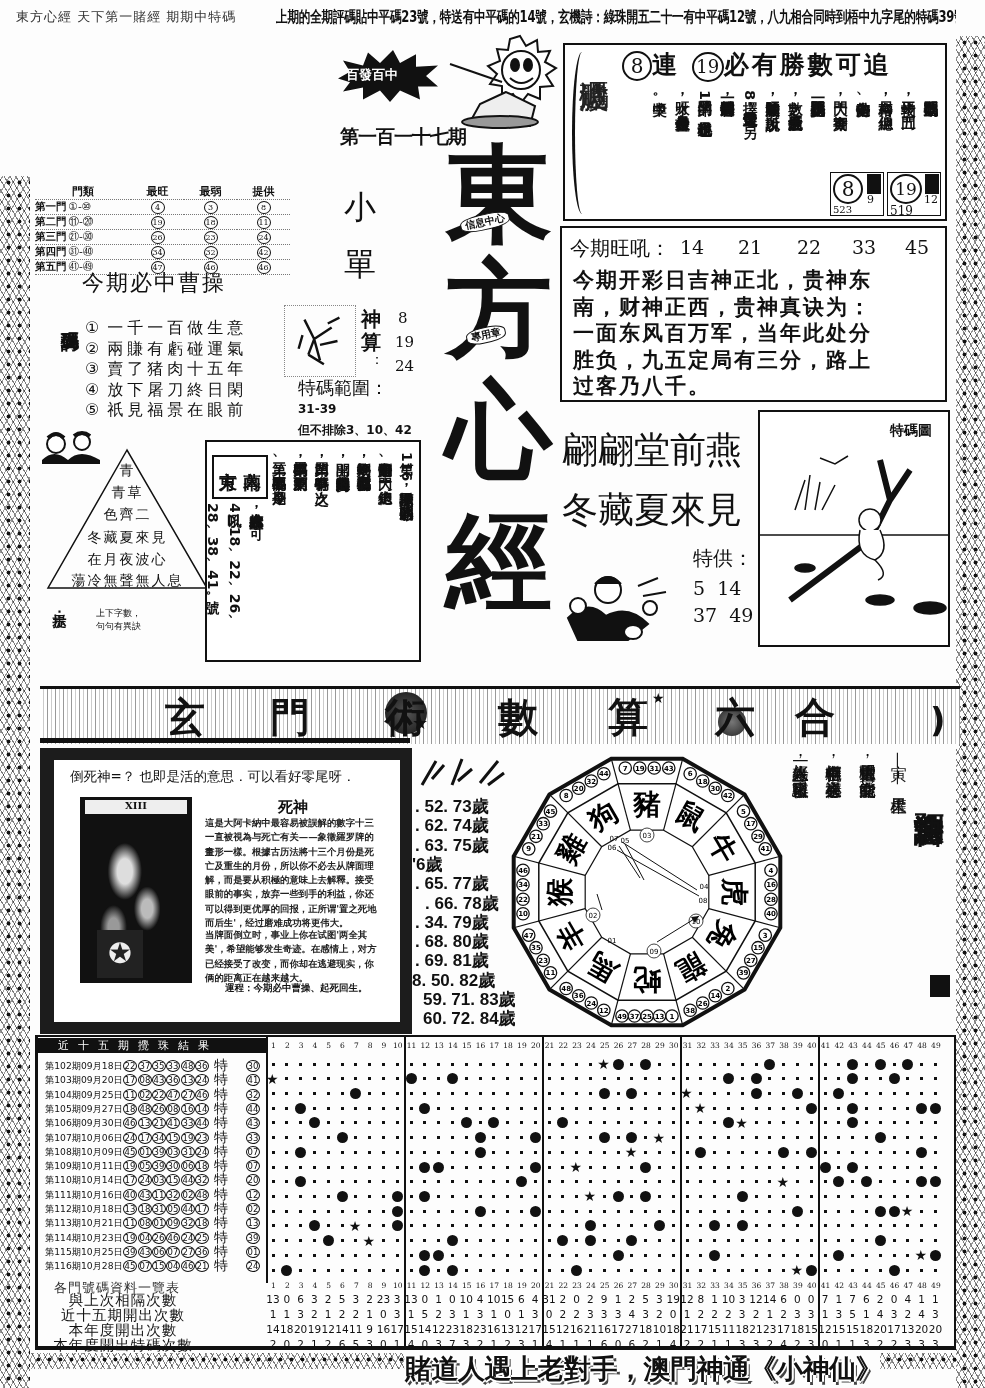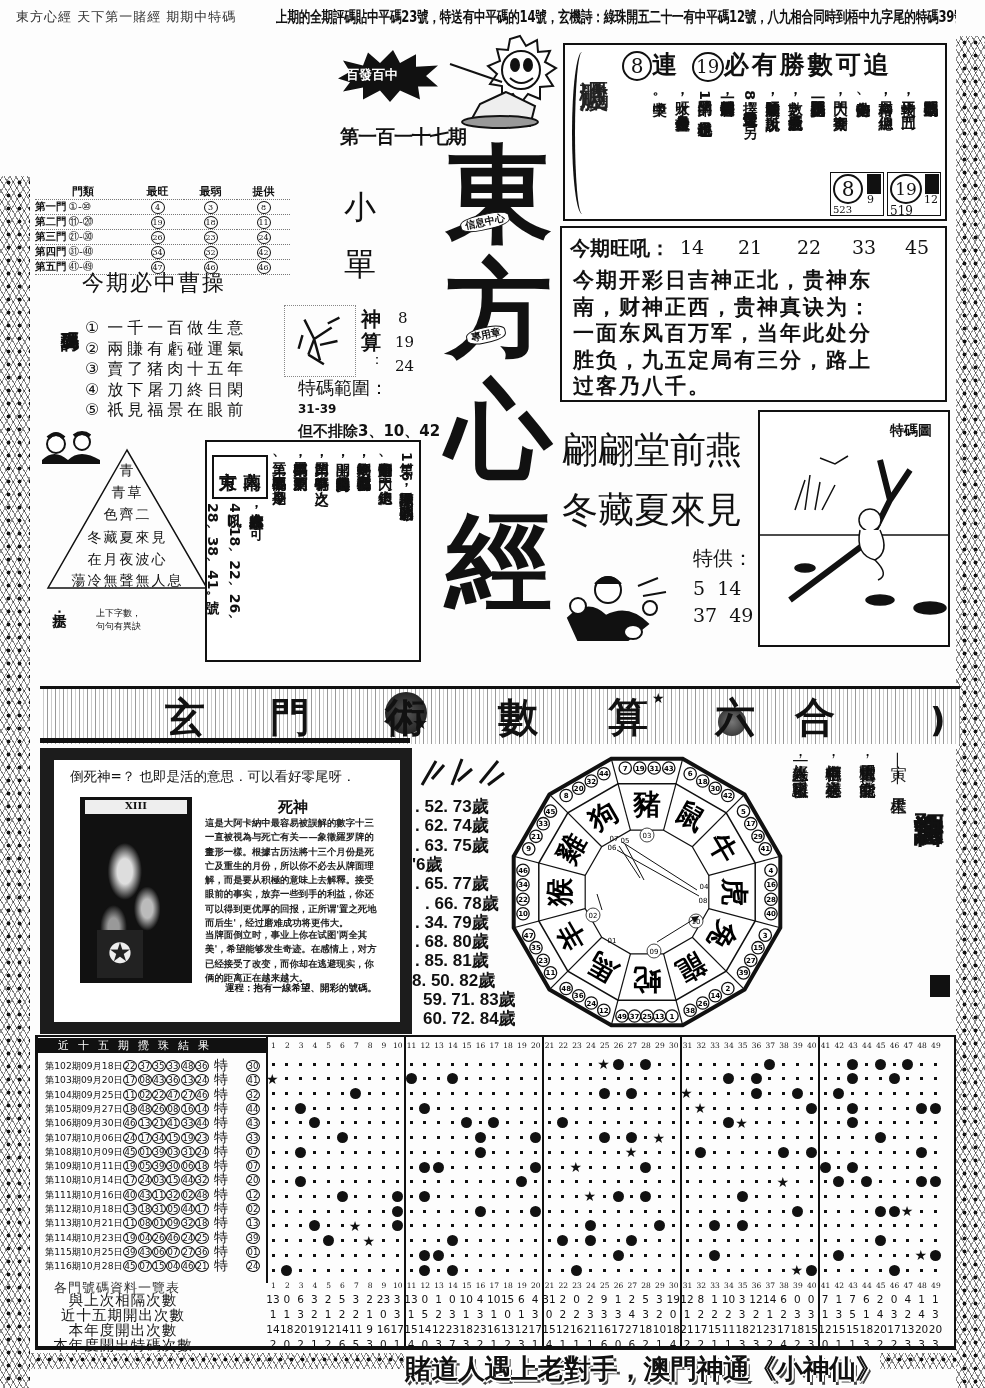--- a/index.html
+++ b/index.html
@@ -182,21 +182,21 @@
   </g>
 </svg>
 <div class="a" style="left:361px;top:306px;font-size:20px;font-weight:bold">神</div>
 <div class="a" style="left:361px;top:329px;font-size:20px;font-weight:bold">算</div>
 <div class="a" style="left:370px;top:351px;font-size:14px">：</div>
 <div class="a serif" style="left:398px;top:309px;font-size:15px">8</div>
 <div class="a serif" style="left:395px;top:333px;font-size:15px">19</div>
 <div class="a serif" style="left:395px;top:357px;font-size:15px">24</div>
 <div class="a" style="left:298px;top:376px;font-size:18px;white-space:nowrap">特碼範圍：</div>
 <div class="a" style="left:298px;top:402px;font-size:12px;font-weight:bold">31-39</div>
-<div class="a" style="left:298px;top:422px;font-size:15px;font-weight:bold;white-space:nowrap">但不排除3、10、42</div>
+<div class="a" style="left:298px;top:422px;font-size:12px;font-weight:bold;white-space:nowrap">但不排除3、10、42</div>
 
 <svg class="a" style="left:40px;top:430px;width:64px;height:34px" viewBox="0 0 64 34">
   <circle cx="16" cy="14" r="9" fill="#fff" stroke="#111" stroke-width="2"></circle>
   <circle cx="42" cy="12" r="8" fill="#fff" stroke="#111" stroke-width="2"></circle>
   <path d="M2 30 Q14 18 28 30 Q40 18 60 30 L60 34 L2 34Z" fill="#111"></path>
   <path d="M8 8 Q16 0 24 8 M34 6 Q42 0 50 6" stroke="#111" stroke-width="4" fill="none"></path>
 </svg>
 <svg class="a" style="left:45px;top:448px;width:165px;height:145px" viewBox="0 0 165 145">
   <polygon points="82,2 3,140 162,140" fill="none" stroke="#111" stroke-width="1.5"></polygon>
 </svg>
@@ -226,21 +226,21 @@
     <div class="ic" style="left: 333.4px; top: 452px;">開出，其中最爲旺勢的是大門的</div>
     <div class="ic" style="left: 312.2px; top: 452px;">第四門，有中一特一平碼，次之</div>
     <div class="ic" style="left: 291px; top: 452px;">第二門中二平碼，剩下第一門及</div>
     <div class="ic" style="left: 269.8px; top: 452px;">第三、五門各中一平碼，今期是</div>
     <div class="ic" style="left: 247px; top: 503px;">有心水推介給大家，可</div>
     <div class="ic" style="left: 225px; top: 503px;">以吼4、18、22、26、</div>
     <div class="ic" style="left: 203px; top: 503px;">28、38、41號。</div>
   </div>
 
 <div class="a box" style="left:560px;top:226px;width:387px;height:176px"></div>
-<div class="a" style="left:570px;top:235px;font-size:20px;font-weight:bold;white-space:nowrap">今期旺吼：</div>
+<div class="a" style="left:570px;top:235px;font-size:20px;font-weight:normal;white-space:nowrap">今期旺吼：</div>
 <div id="hot-nums">
     <div class="a serif" style="left: 680px; top: 236px; font-size: 19px;">14</div>
     <div class="a serif" style="left: 738px; top: 236px; font-size: 19px;">21</div>
     <div class="a serif" style="left: 797px; top: 236px; font-size: 19px;">22</div>
     <div class="a serif" style="left: 852px; top: 236px; font-size: 19px;">33</div>
     <div class="a serif" style="left: 905px; top: 236px; font-size: 19px;">45</div>
   </div>
 <div id="hot-lines">
     <div class="a hot-line" style="top: 266px;">今期开彩日吉神正北，贵神东</div>
     <div class="a hot-line" style="top: 292.5px;">南，财神正西，贵神真诀为：</div>
@@ -301,37 +301,37 @@
 
 <div class="a death-frame"></div>
 <div class="a death-inner"></div>
 <div class="a" style="left:70px;top:768px;font-size:13.5px;white-space:nowrap">倒死神=？ 也即是活的意思．可以看好零尾呀．</div>
 <div class="a" style="left:80px;top:797px;width:112px;height:186px;background:#111;background-image:radial-gradient(ellipse at 40% 40%,#ddd 0 8%,transparent 18%),radial-gradient(ellipse at 60% 60%,#bbb 0 6%,transparent 14%),radial-gradient(ellipse at 30% 70%,#999 0 5%,transparent 12%)"></div>
 <div class="a" style="left:85px;top:800px;width:102px;height:14px;background:#eee;text-align:center;font-size:10px;font-weight:bold;font-family:'DejaVu Serif',serif">XIII</div>
 <div class="a" style="left:97px;top:930px;width:46px;height:48px;background:#222;color:#eee;font-size:28px;text-align:center;line-height:48px">✪</div>
 <div class="a" style="left:278px;top:798px;font-size:15px;font-weight:bold">死神</div>
 <div class="a dp" style="top:816px">這是大阿卡納中最容易被誤解的數字十三一直被視為与死亡有关——象徵羅罗牌的畫形一樣。根據古历法將十三个月份是死亡及重生的月份，所以你不必去从牌面理解，而是要从积極的意味上去解釋。接受眼前的事实，放弃一些到手的利益，你还可以得到更优厚的回报，正所谓'置之死地而后生'，经过磨难成功将更伟大。</div>
 <div class="a dp" style="top:928px">当牌面倒立时，事业上你在试图'两全其美'，希望能够发生奇迹。在感情上，对方已经接受了改变，而你却在逃避现实，你俩的距离正在越来越大。</div>
-<div class="a" style="left:225px;top:982px;font-size:9.5px;font-weight:bold;white-space:nowrap">運程：抱有一線希望、開彩的號碼。</div>
+<div class="a" style="left:225px;top:982px;font-size:9.5px;font-weight:bold;white-space:nowrap">運程：今期必中曹操、起死回生。</div>
 
 <svg class="a" style="left:418px;top:755px;width:90px;height:36px" viewBox="0 0 90 36">
   <g stroke="#111" stroke-width="3" fill="none">
       <path d="M4 30 L18 6 M14 24 L26 10 M34 30 L44 4 M40 26 L54 14 M62 28 L80 6 M70 30 L86 18"></path>
     </g>
 </svg>
 <div id="ages">
     <div class="a age" style="left: 415px; top: 795px;">. 52. 73歲</div>
     <div class="a age" style="left: 415px; top: 814.3px;">. 62. 74歲</div>
     <div class="a age" style="left: 415px; top: 833.6px;">. 63. 75歲</div>
     <div class="a age" style="left: 412px; top: 852.9px;">'6歲</div>
     <div class="a age" style="left: 415px; top: 872.2px;">. 65. 77歲</div>
     <div class="a age" style="left: 425px; top: 891.5px;">. 66. 78歲</div>
     <div class="a age" style="left: 415px; top: 910.8px;">. 34. 79歲</div>
     <div class="a age" style="left: 415px; top: 930.1px;">. 68. 80歲</div>
-    <div class="a age" style="left: 415px; top: 949.4px;">. 85. 81歲</div>
+    <div class="a age" style="left: 415px; top: 949.4px;">. 69. 81歲</div>
     <div class="a age" style="left: 412px; top: 968.7px;">8. 50. 82歲</div>
     <div class="a age" style="left: 423px; top: 988px;">59. 71. 83歲</div>
     <div class="a age" style="left: 423px; top: 1007.3px;">60. 72. 84歲</div>
   </div>
 
 <svg id="wheel" class="a" style="left:507px;top:752px;width:280px;height:280px" viewBox="0 0 280 280">
     <polygon points="175.7,6.7 237.6,42.4 273.3,104.3 273.3,175.7 237.6,237.6 175.7,273.3 104.3,273.3 42.4,237.6 6.7,175.7 6.7,104.3 42.4,42.4 104.3,6.7" fill="#fff" stroke="#111" stroke-width="4"></polygon>
     <polygon points="169.0,31.8 219.2,60.8 248.2,111.0 248.2,169.0 219.2,219.2 169.0,248.2 111.0,248.2 60.8,219.2 31.8,169.0 31.8,111.0 60.8,60.8 111.0,31.8" fill="none" stroke="#111" stroke-width="1.5"></polygon>
     <polygon points="156.6,78.2 185.3,94.7 201.8,123.4 201.8,156.6 185.3,185.3 156.6,201.8 123.4,201.8 94.7,185.3 78.2,156.6 78.2,123.4 94.7,94.7 123.4,78.2" fill="#fff" stroke="#111" stroke-width="1.2"></polygon>
     <line x1="156.56441888656133" y1="78.18074711749964" x2="175.71702822414787" y2="6.702235972108582" stroke="#111" stroke-width="1.2"></line>

